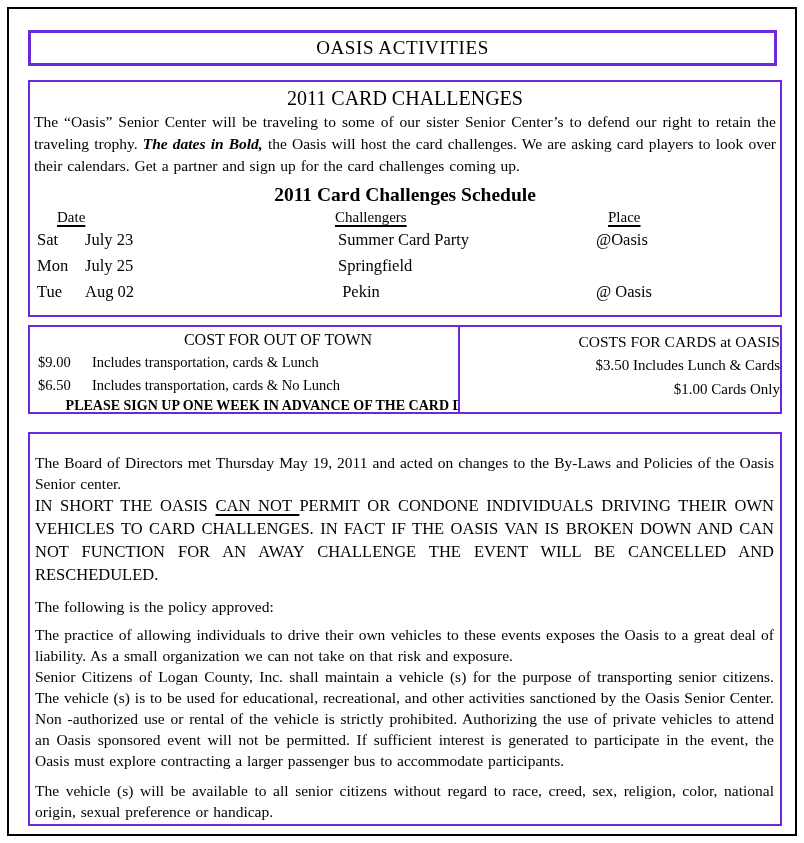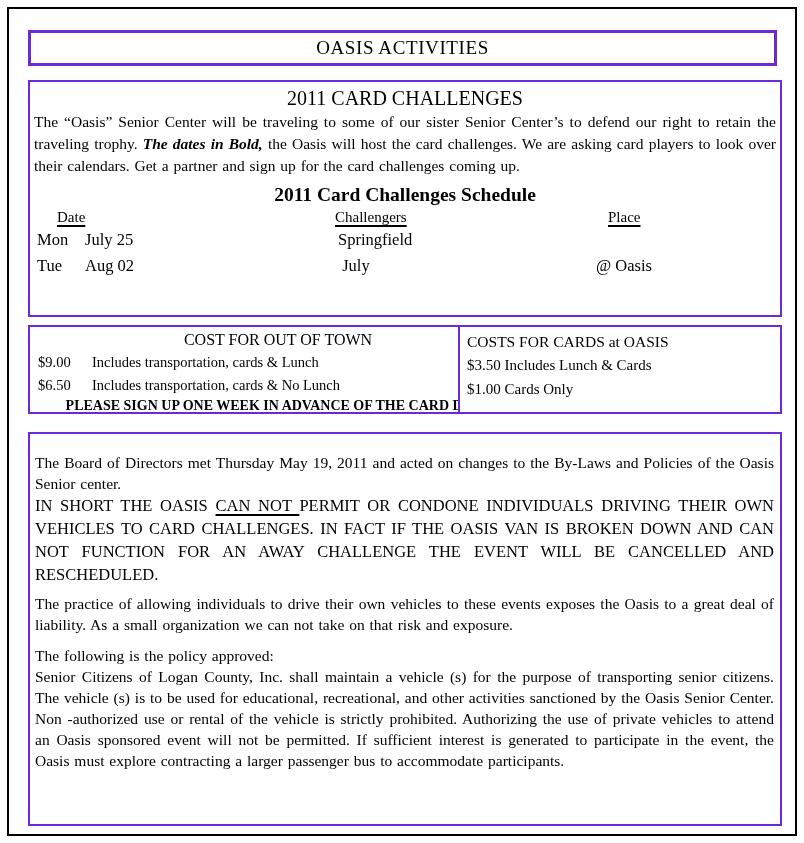--- a/index.html
+++ b/index.html
@@ -48,21 +48,21 @@
     text-decoration-thickness: 2px;
     text-underline-offset: 3px;
   }
   .sched-row { display: flex; font-size: 16.5px; line-height: 26px; padding-left: 3px; }
   .sched-row .cell-day  { width: 48px; }
   .sched-row .cell-date { width: 253px; }
   .sched-row .cell-chal { width: 258px; white-space: pre-wrap; }
   .sched-row .cell-place { flex: 1; white-space: pre-wrap; }
   
   .cost-left  { left: 28px;  top: 325px; width: 500px; height: 89px; }
-  .cost-right { left: 458px; top: 325px; width: 324px; height: 89px; padding-left: 7px; }
+  .cost-right { left: 458px; top: 325px; width: 324px; height: 89px; padding-left: 7px; text-align: right; }
   .cost-title-center { text-align: center; font-size: 16px; line-height: 17px; margin-top: 4px; }
   .cost-item { display: flex; font-size: 14.5px; line-height: 18px; margin-top: 5px; padding-left: 8px; }
   .cost-item .price { width: 54px; }
   .cost-note { text-align: center; font-weight: bold; font-size: 14px; line-height: 16px; margin-top: 4px; }
   .cost-title-left { font-size: 15.5px; line-height: 17px; margin-top: 6px; }
   .cost-line { font-size: 15px; line-height: 18px; margin-top: 6px; }
   
   .policy-box { left: 28px; top: 432px; width: 754px; height: 394px; padding: 18px 6px 0 5px; }
   .policy-p { text-align: justify; font-size: 15.5px; line-height: 21px; word-spacing: 1px; }
   .policy-emphatic {
@@ -89,28 +89,34 @@
 <div class="box card-box">
   <div class="card-heading" data-bind="card_challenges.heading">2011 CARD CHALLENGES</div>
   <div class="card-intro"><span data-bind="card_challenges.intro.pre">The “Oasis” Senior Center will be traveling to some of our sister Senior Center’s to defend our right to retain the traveling trophy. </span><span class="bold-italic" data-bind="card_challenges.intro.bold_italic">The dates in Bold,</span><span data-bind="card_challenges.intro.post"> the Oasis will host the card challenges. We are asking card players to look over their calendars.  Get a partner and sign up for the card challenges coming up.</span></div>
   <div class="sched-heading" data-bind="card_challenges.schedule.heading">2011 Card Challenges Schedule</div>
   <div class="sched-header">
     <div class="col-datehead"><span data-bind="card_challenges.schedule.columns.date">Date</span></div>
     <div class="col-chalhead"><span data-bind="card_challenges.schedule.columns.challengers">Challengers</span></div>
     <div class="col-placehead"><span data-bind="card_challenges.schedule.columns.place">Place</span></div>
   </div>
   <div class="sched-row">
+    <span class="cell-day" data-bind="card_challenges.schedule.rows.0.day">Sat</span>
+    <span class="cell-date" data-bind="card_challenges.schedule.rows.0.date">July 23</span>
+    <span class="cell-chal" data-bind="card_challenges.schedule.rows.0.challenger">Summer Card Party</span>
+    <span class="cell-place" data-bind="card_challenges.schedule.rows.0.place">@Oasis</span>
+  </div>
+  <div class="sched-row">
     <span class="cell-day" data-bind="card_challenges.schedule.rows.1.day">Mon</span>
     <span class="cell-date" data-bind="card_challenges.schedule.rows.1.date">July 25</span>
     <span class="cell-chal" data-bind="card_challenges.schedule.rows.1.challenger">Springfield</span>
   </div>
   <div class="sched-row">
     <span class="cell-day" data-bind="card_challenges.schedule.rows.2.day">Tue</span>
     <span class="cell-date" data-bind="card_challenges.schedule.rows.2.date">Aug 02</span>
-    <span class="cell-chal" data-bind="card_challenges.schedule.rows.2.challenger"> July</span>
+    <span class="cell-chal" data-bind="card_challenges.schedule.rows.2.challenger"> Pekin</span>
     <span class="cell-place" data-bind="card_challenges.schedule.rows.2.place">@ Oasis</span>
   </div>
 </div>
 
 <div class="box cost-left">
   <div class="cost-title-center" data-bind="cost_out_of_town.heading">COST FOR OUT OF TOWN</div>
   <div class="cost-item">
     <span class="price" data-bind="cost_out_of_town.items.0.price">$9.00</span>
     <span class="desc" data-bind="cost_out_of_town.items.0.desc">Includes transportation, cards &amp; Lunch</span>
   </div>
@@ -123,16 +129,17 @@
 
 <div class="box cost-right">
   <div class="cost-title-left" data-bind="cost_at_oasis.heading">COSTS FOR CARDS at OASIS</div>
   <div class="cost-line" data-bind="cost_at_oasis.items.0.line">$3.50 Includes Lunch &amp; Cards</div>
   <div class="cost-line" data-bind="cost_at_oasis.items.1.line">$1.00 Cards Only</div>
 </div>
 
 <div class="box policy-box">
   <p class="policy-p" data-bind="policy.board">The Board of Directors met Thursday May 19, 2011 and acted on changes to the By-Laws and Policies of the Oasis Senior center.</p>
   <p class="policy-emphatic"><span data-bind="policy.emphatic.pre">IN SHORT THE OASIS </span><span class="underlined" data-bind="policy.emphatic.underlined">CAN NOT </span><span data-bind="policy.emphatic.post">PERMIT OR CONDONE INDIVIDUALS DRIVING THEIR OWN VEHICLES TO CARD CHALLENGES. IN FACT IF THE OASIS VAN IS BROKEN DOWN AND CAN NOT FUNCTION FOR AN AWAY CHALLENGE THE EVENT WILL BE CANCELLED AND RESCHEDULED.</span></p>
+  <p class="policy-p mt10" data-bind="policy.following">The following is the policy approved:</p>
   <p class="policy-p mt7" data-bind="policy.practice">The practice of allowing individuals to drive their own vehicles to these events exposes the Oasis to a great deal of liability. As a small organization we can not take on that risk and exposure.</p>
-  <p class="policy-p mt10" data-bind="policy.following">The following is the policy approved:</p>
   <p class="policy-p" data-bind="policy.approved_policy">Senior Citizens of Logan County, Inc. shall maintain a vehicle (s) for the purpose of transporting senior citizens.  The vehicle (s) is to be used for educational, recreational, and other activities sanctioned by the Oasis Senior Center. Non -authorized use or rental of the vehicle is strictly prohibited. Authorizing the use of private vehicles to attend an Oasis sponsored event will not be permitted. If sufficient interest is generated to participate in the event, the Oasis must explore contracting a larger passenger bus to accommodate participants.</p>
+  <p class="policy-p mt9" data-bind="policy.availability">The vehicle (s) will be available to all senior citizens without regard to race, creed, sex, religion, color, national origin, sexual preference or handicap.</p>
 </div>
 
 </body></html>

